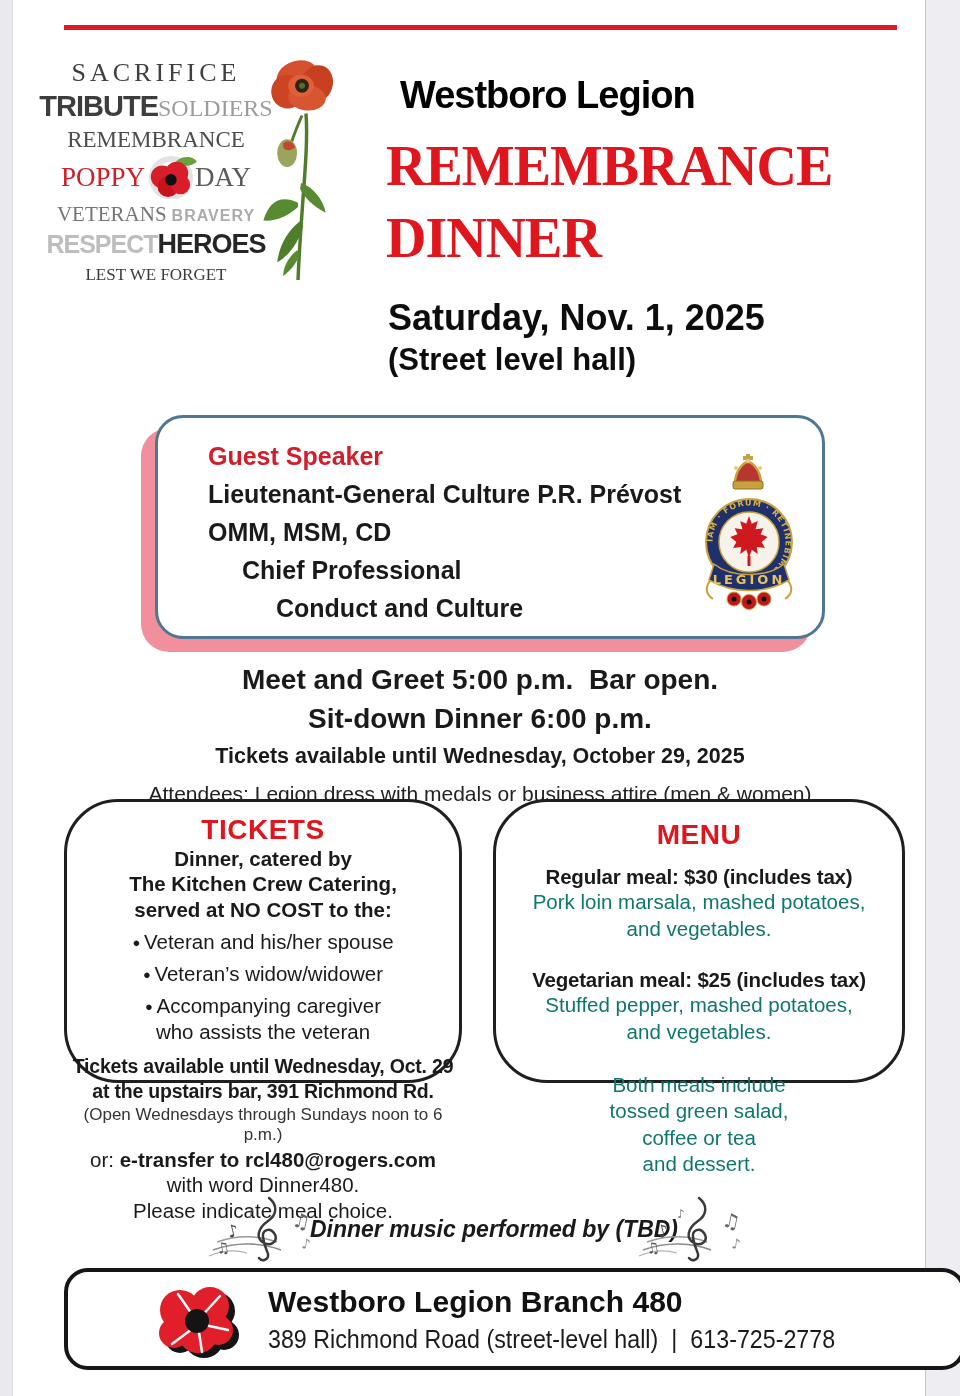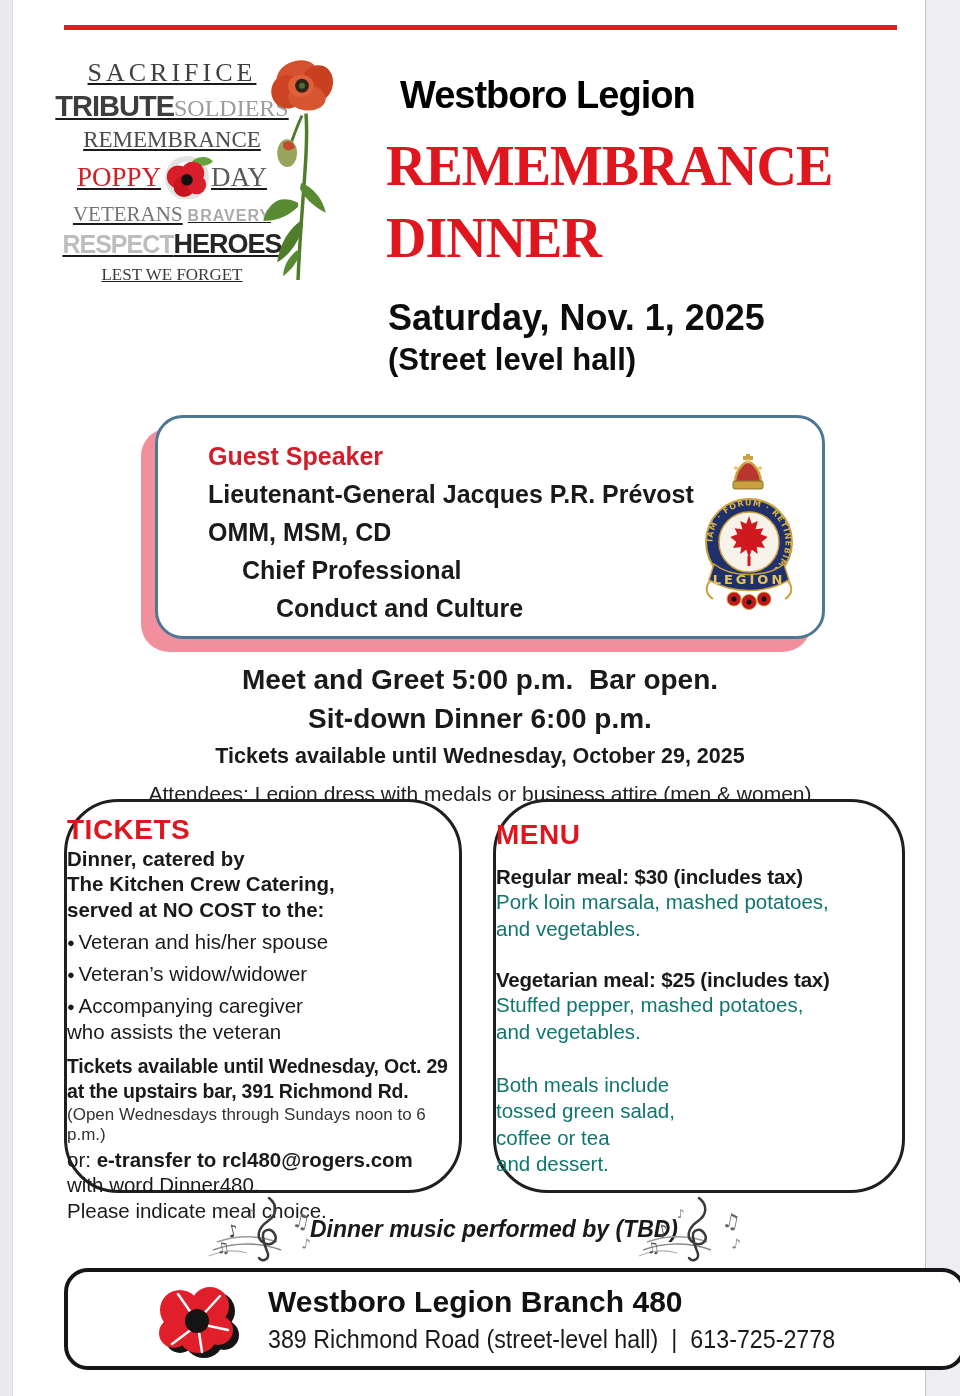--- a/index.html
+++ b/index.html
@@ -3,21 +3,21 @@
 <meta charset="utf-8">
 <style>
   html,body{margin:0;padding:0;background:#ededf2;}
   #page{position:relative;width:960px;height:1396px;background:#ffffff;
         font-family:"Liberation Sans",sans-serif;color:#1a1a1a;overflow:hidden;}
   .gutter-left{position:absolute;left:0;top:0;width:12px;height:100%;background:#e9e9ee;border-right:1px solid #d8d8de;}
   .gutter-right{position:absolute;right:0;top:0;width:34px;height:100%;background:#ededf2;border-left:1px solid #c4c4cc;}
   .topline{position:absolute;left:64px;top:25px;width:833px;height:5px;background:#e11b24;}
 
   
-  .wordcloud{position:absolute;left:72px;top:60px;width:200px;text-align:left;line-height:1;text-decoration:underline;}
+  .wordcloud{position:absolute;left:56px;top:60px;width:200px;text-align:left;line-height:1;}
   .wc-row{display:flex;justify-content:center;align-items:baseline;white-space:nowrap;}
   .serif{font-family:"Liberation Serif",serif;}
   .wc-sacrifice{font-size:26px;letter-spacing:4px;color:#3f3f3f;}
   .wc-tribute{font-size:29px;font-weight:bold;color:#3d3d3d;letter-spacing:-1px;}
   .wc-soldiers{font-size:24px;color:#9c9c9c;}
   .wc-remembrance{font-size:23px;color:#4c4c4c;margin-top:7px;}
   .wc-poppyword{font-size:27px;color:#cf2027;}
   .wc-day{font-size:27px;color:#5a5a5a;}
   .wc-veterans{font-size:21px;color:#757575;}
   .wc-bravery{font-size:16px;font-weight:bold;color:#ababab;letter-spacing:1px;margin-left:5px;}
@@ -47,22 +47,22 @@
   .crest{position:absolute;left:543px;top:34px;}
 
   
   .schedule{position:absolute;left:28px;top:664px;width:904px;text-align:center;}
   .sch1,.sch2{font-size:28px;font-weight:bold;white-space:pre-wrap;}
   .sch2{margin-top:7px;}
   .sch3{font-size:21.5px;font-weight:bold;margin-top:9px;}
   .sch4{font-size:21px;margin-top:13px;color:#222;}
 
   
-  .round-box{position:absolute;top:799px;height:394px;border:3px solid #1f1f1f;border-radius:54px;
-             background:#fff;box-sizing:border-box;padding-top:12px;}
+  .round-box{position:absolute;top:799px;height:284px;border:3px solid #1f1f1f;border-radius:54px;
+             background:#fff;text-align:center;box-sizing:border-box;padding-top:12px;}
   .tickets-box{left:64px;width:398px;}
   .menu-box{left:493px;width:412px;padding-top:17px;}
   .box-head{font-size:28px;font-weight:bold;color:#e0161f;letter-spacing:0.5px;}
   .b21{font-size:20.5px;font-weight:bold;line-height:1.24;}
   .r21{font-size:20.5px;line-height:1.24;}
   .bullet{font-size:20.5px;margin-top:8px;}
   .bullet::before{content:"\25CF\00a0";font-size:13px;vertical-align:2px;}
   .bullet-cont{font-size:20.5px;margin-top:2px;}
   .avail{font-size:19.5px;font-weight:bold;line-height:1.28;margin-top:10px;letter-spacing:-0.2px;}
   .hours{font-size:17px;color:#333;margin-top:1px;}
@@ -156,21 +156,21 @@
   </div>
 
   <div class="org-title">Westboro Legion</div>
   <div class="big-red title-rem">REMEMBRANCE</div>
   <div class="big-red title-din">DINNER</div>
   <div class="date1">Saturday, Nov. 1, 2025</div>
   <div class="date2">(Street level hall)</div>
 
   <div class="guest-box">
     <div class="gs-head">Guest Speaker</div>
-    <div class="gs-l1">Lieutenant-General Jacques P.R. Prévost</div>
+    <div class="gs-l1">Lieutenant-General Culture P.R. Prévost</div>
     <div class="gs-l2">OMM, MSM, CD</div>
     <div class="gs-l3">Chief Professional</div>
     <div class="gs-l4">Conduct and Culture</div>
     <span class="crest">
       <svg width="96" height="160" viewBox="0 0 96 160">
         <defs>
           <path id="crestArc" d="M48 90 m -36.5 0 a36.5 36.5 0 1 1 73 0 a36.5 36.5 0 1 1 -73 0"></path>
         </defs>
         <rect x="45" y="2" width="4" height="9" fill="#c9a23f"></rect>
         <rect x="42" y="4" width="10" height="4" fill="#c9a23f"></rect>

